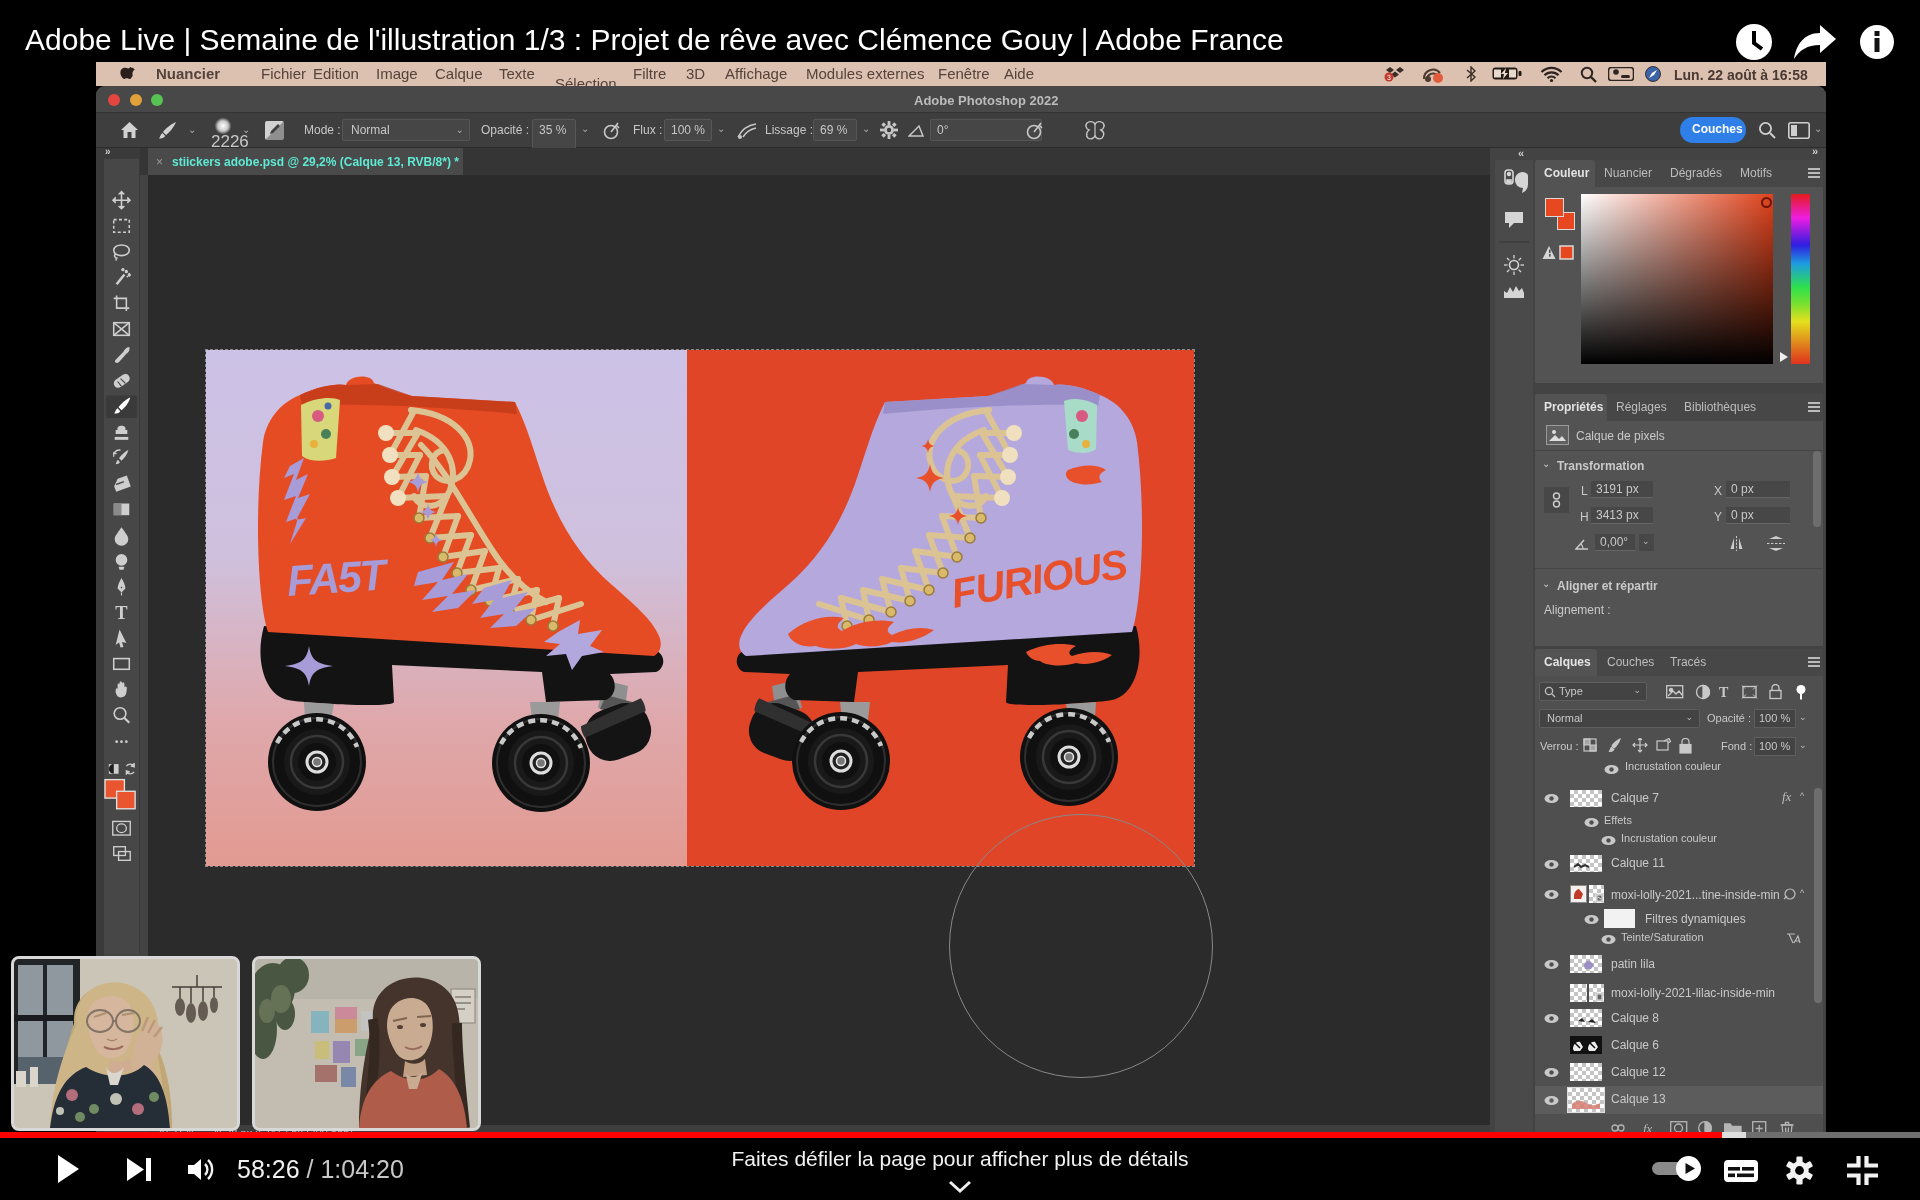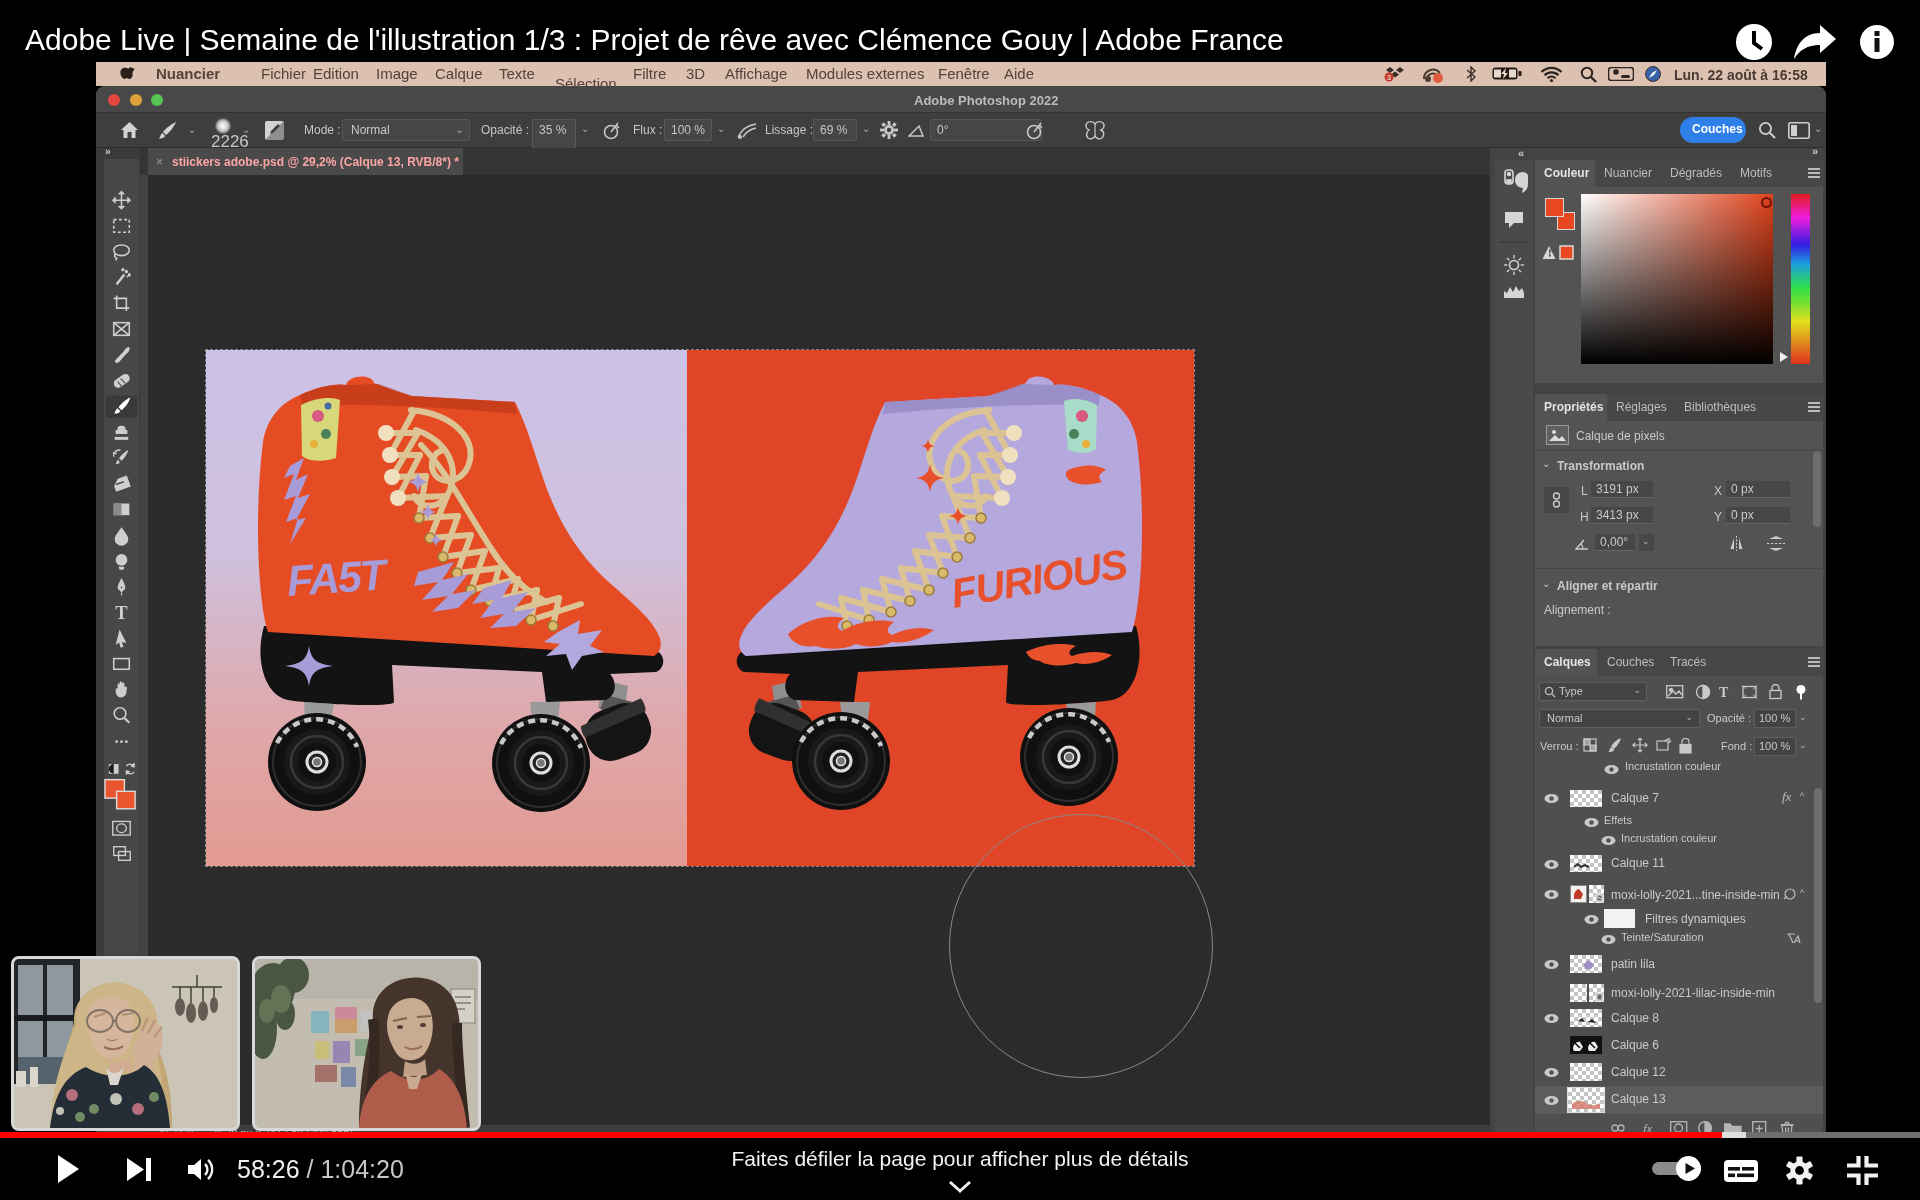--- a/index.html
+++ b/index.html
@@ -202,21 +202,21 @@
     <svg class="abs" style="left:1692px; top:9px;" width="22" height="17" viewBox="0 0 22 17">
       <rect x="0.8" y="0.8" width="20.4" height="15.4" rx="2" stroke="#cfcfcf" stroke-width="1.6" fill="none"></rect>
       <rect x="3" y="3" width="6" height="11" fill="#cfcfcf"></rect>
     </svg>
     <span class="abs" style="left:1718px; top:10px; color:#aaa; font-size:10px;">⌄</span>
   </div>
 
   <div class="abs" style="left:0; top:86px; width:1730px; height:27px; background:#353535;"></div>
   <div class="abs" style="left:52px; top:86px; width:315px; height:27px; background:#4a4a4a;">
     <span class="abs" style="left:8px; top:7px; font-size:12px; color:#9a9a9a;">×</span>
-    <span class="abs txt" style="left:24px; top:7px; font-size:12px; color:#fca5a5; font-weight:bold;">stiickers adobe.psd @ 29,2% (Calque 13, RVB/8*) *</span>
+    <span class="abs txt" style="left:24px; top:7px; font-size:12px; color:#5eead4; font-weight:bold;">stiickers adobe.psd @ 29,2% (Calque 13, RVB/8*) *</span>
   </div>
 
   <div class="abs" style="left:0; top:86px; width:8px; height:988px; background:#3a3a3a;"></div>
   <div class="abs" style="left:8px; top:86px; width:36px; height:11px; background:#3a3a3a;"></div>
   <div class="abs txt" style="left:9px; top:84px; color:#ccc; font-size:10px; font-weight:bold;">»</div>
 
   <svg id="toolbar" class="abs" style="left:8px; top:97px; background:#474747; border-right:1px solid #3a3a3a;" width="36" height="795" viewBox="0 0 36 795">
     <g stroke="#cecece" fill="none" stroke-width="1.6">
 
       <g transform="translate(18,31)">

